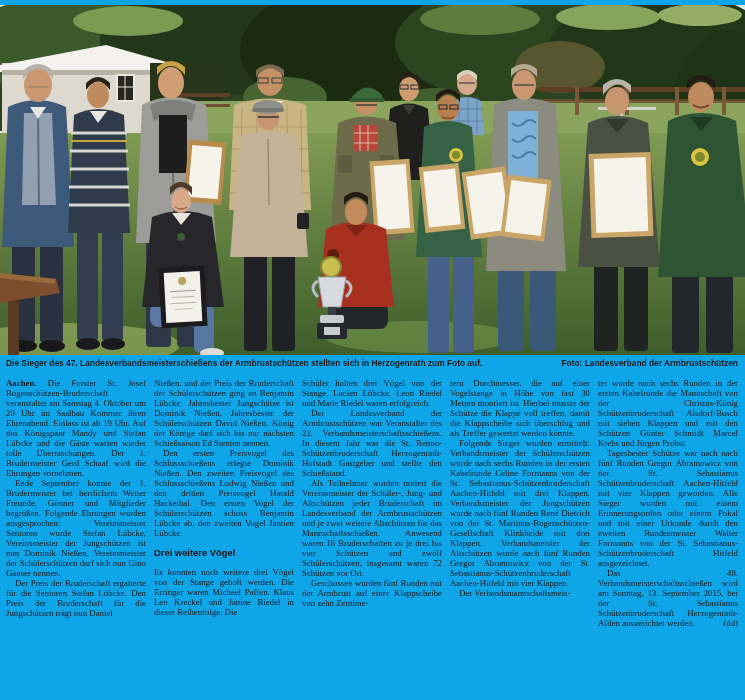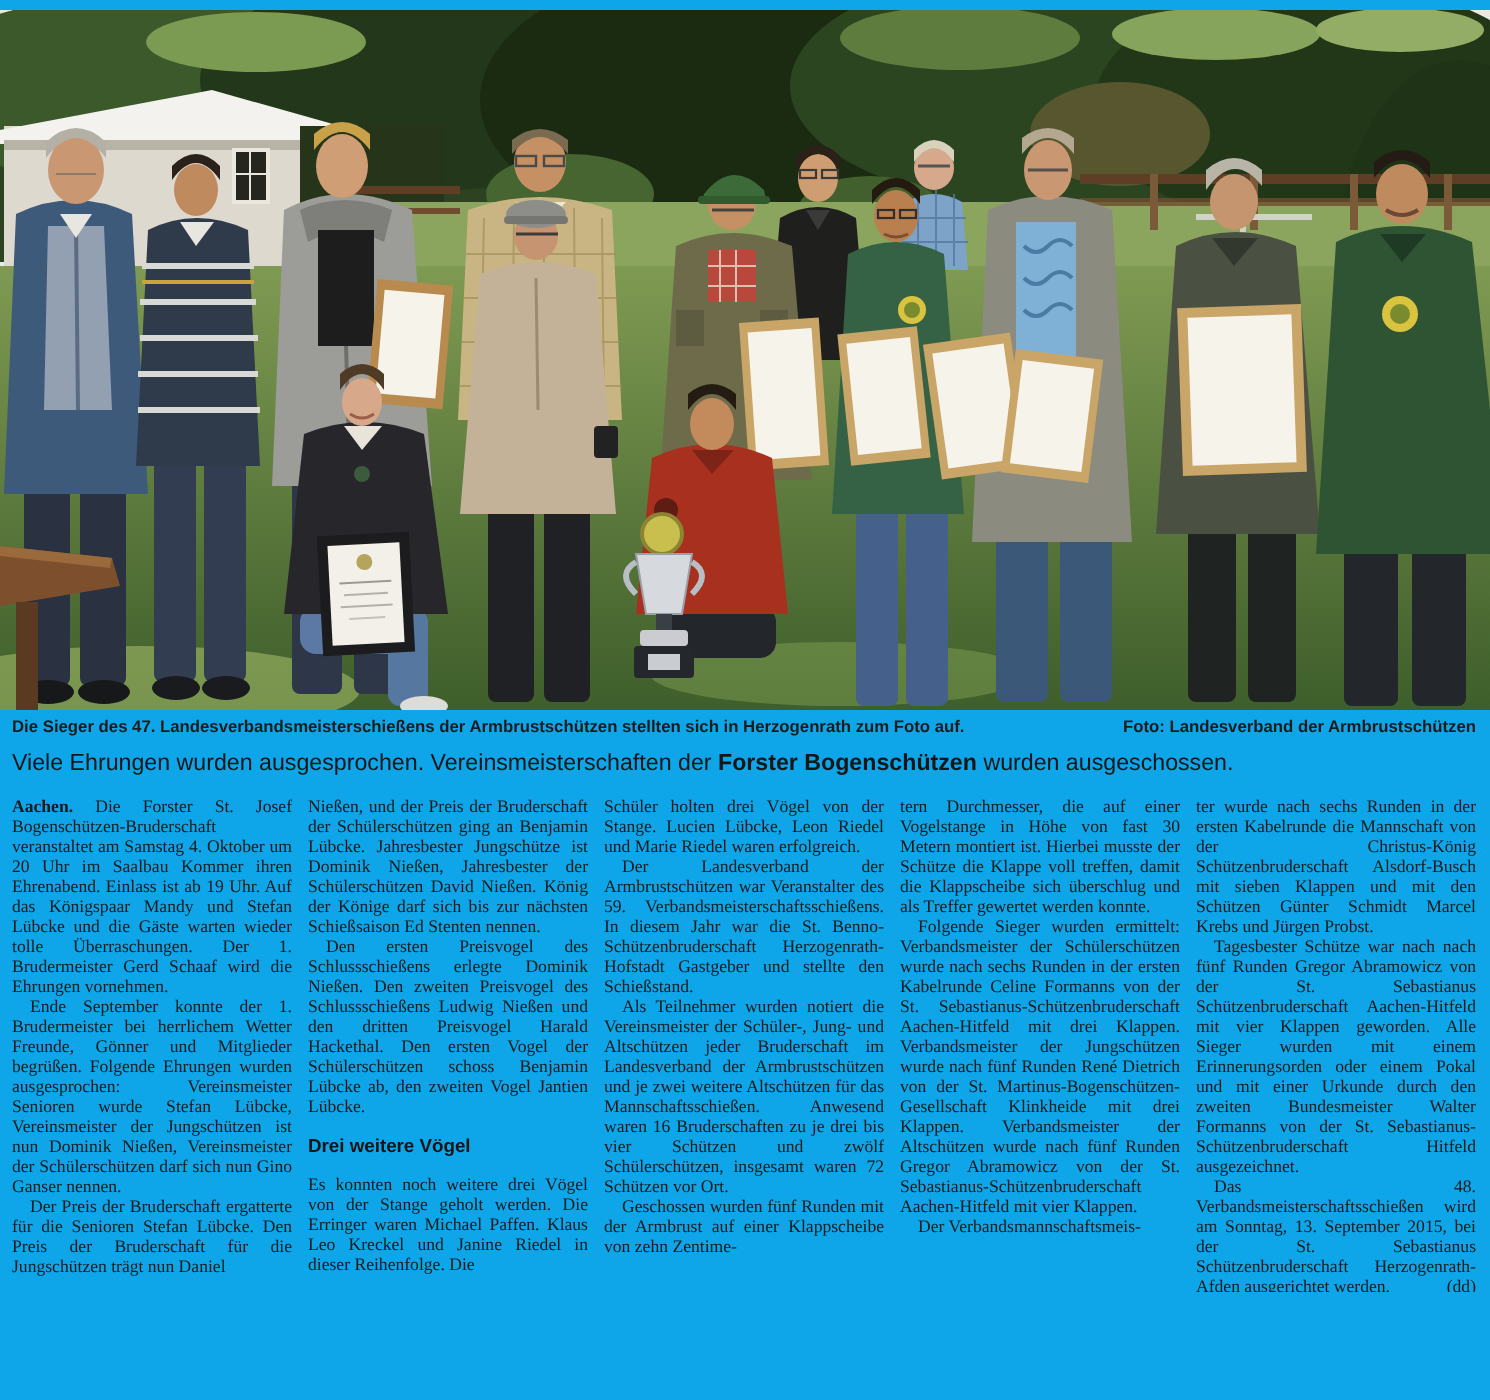--- a/index.html
+++ b/index.html
@@ -297,37 +297,36 @@
       </g>
     </svg>
   </div>
 
   <div class="caption-row">
     <span>Die Sieger des 47. Landesverbandsmeisterschießens der Armbrustschützen stellten sich in Herzogenrath zum Foto auf.</span>
     <span class="credit">Foto: Landesverband der Armbrustschützen</span>
   </div>
 
 
-  <p class="standfirst"><span>Viele Ehrungen wurden ausgesprochen. Vereinsmeisterschaften der </span><b>Forster Bogenschützen</b><span> wurden ausgeschossen.</span></p>
 
   <div class="cols">
       <div class="col">
         <p class="cont"><b>Aachen. </b>Die Forster St. Josef Bogenschützen-Bruderschaft veranstaltet am Samstag 4. Oktober um 20 Uhr im Saalbau Kommer ihren Ehrenabend. Einlass ist ab 19 Uhr. Auf das Königspaar Mandy und Stefan Lübcke und die Gäste warten wieder tolle Überraschungen. Der 1. Brudermeister Gerd Schaaf wird die Ehrungen vornehmen.</p>
         <p>Ende September konnte der 1. Brudermeister bei herrlichem Wetter Freunde, Gönner und Mitglieder begrüßen. Folgende Ehrungen wurden ausgesprochen: Vereinsmeister Senioren wurde Stefan Lübcke, Vereinsmeister der Jungschützen ist nun Dominik Nießen, Vereinsmeister der Schülerschützen darf sich nun Gino Ganser nennen.</p>
         <p>Der Preis der Bruderschaft ergatterte für die Senioren Stefan Lübcke. Den Preis der Bruderschaft für die Jungschützen trägt nun Daniel</p>
       </div>
       <div class="col">
         <p class="cont">Nießen, und der Preis der Bruderschaft der Schülerschützen ging an Benjamin Lübcke. Jahresbester Jungschütze ist Dominik Nießen, Jahresbester der Schülerschützen David Nießen. König der Könige darf sich bis zur nächsten Schießsaison Ed Stenten nennen.</p>
         <p>Den ersten Preisvogel des Schlussschießens erlegte Dominik Nießen. Den zweiten Preisvogel des Schlussschießens Ludwig Nießen und den dritten Preisvogel Harald Hackethal. Den ersten Vogel der Schülerschützen schoss Benjamin Lübcke ab, den zweiten Vogel Jantien Lübcke.</p>
         <h3>Drei weitere Vögel</h3>
         <p class="cont">Es konnten noch weitere drei Vögel von der Stange geholt werden. Die Erringer waren Michael Paffen. Klaus Leo Kreckel und Janine Riedel in dieser Reihenfolge. Die</p>
       </div>
       <div class="col">
         <p class="cont">Schüler holten drei Vögel von der Stange. Lucien Lübcke, Leon Riedel und Marie Riedel waren erfolgreich.</p>
-        <p>Der Landesverband der Armbrustschützen war Veranstalter des 59. Verbandsmeisterschaftsschießens. In diesem Jahr war die St. Benno-Schützenbruderschaft Herzogenrath-Hofstadt Gastgeber und stellte den Schießstand.</p>
+        <p>Der Landesverband der Armbrustschützen war Veranstalter des 22. Verbandsmeisterschaftsschießens. In diesem Jahr war die St. Benno-Schützenbruderschaft Herzogenrath-Hofstadt Gastgeber und stellte den Schießstand.</p>
         <p>Als Teilnehmer wurden notiert die Vereinsmeister der Schüler-, Jung- und Altschützen jeder Bruderschaft im Landesverband der Armbrustschützen und je zwei weitere Altschützen für das Mannschaftsschießen. Anwesend waren 16 Bruderschaften zu je drei bis vier Schützen und zwölf Schülerschützen, insgesamt waren 72 Schützen vor Ort.</p>
         <p>Geschossen wurden fünf Runden mit der Armbrust auf einer Klappscheibe von zehn Zentime-</p>
       </div>
       <div class="col">
         <p class="cont">tern Durchmesser, die auf einer Vogelstange in Höhe von fast 30 Metern montiert ist. Hierbei musste der Schütze die Klappe voll treffen, damit die Klappscheibe sich überschlug und als Treffer gewertet werden konnte.</p>
         <p>Folgende Sieger wurden ermittelt: Verbandsmeister der Schülerschützen wurde nach sechs Runden in der ersten Kabelrunde Celine Formanns von der St. Sebastianus-Schützenbruderschaft Aachen-Hitfeld mit drei Klappen. Verbandsmeister der Jungschützen wurde nach fünf Runden René Dietrich von der St. Martinus-Bogenschützen-Gesellschaft Klinkheide mit drei Klappen. Verbandsmeister der Altschützen wurde nach fünf Runden Gregor Abramowicz von der St. Sebastianus-Schützenbruderschaft Aachen-Hitfeld mit vier Klappen.</p>
         <p>Der Verbandsmannschaftsmeis-</p>
       </div>
       <div class="col">
         <p class="cont">ter wurde nach sechs Runden in der ersten Kabelrunde die Mannschaft von der Christus-König Schützenbruderschaft Alsdorf-Busch mit sieben Klappen und mit den Schützen Günter Schmidt Marcel Krebs und Jürgen Probst.</p>

